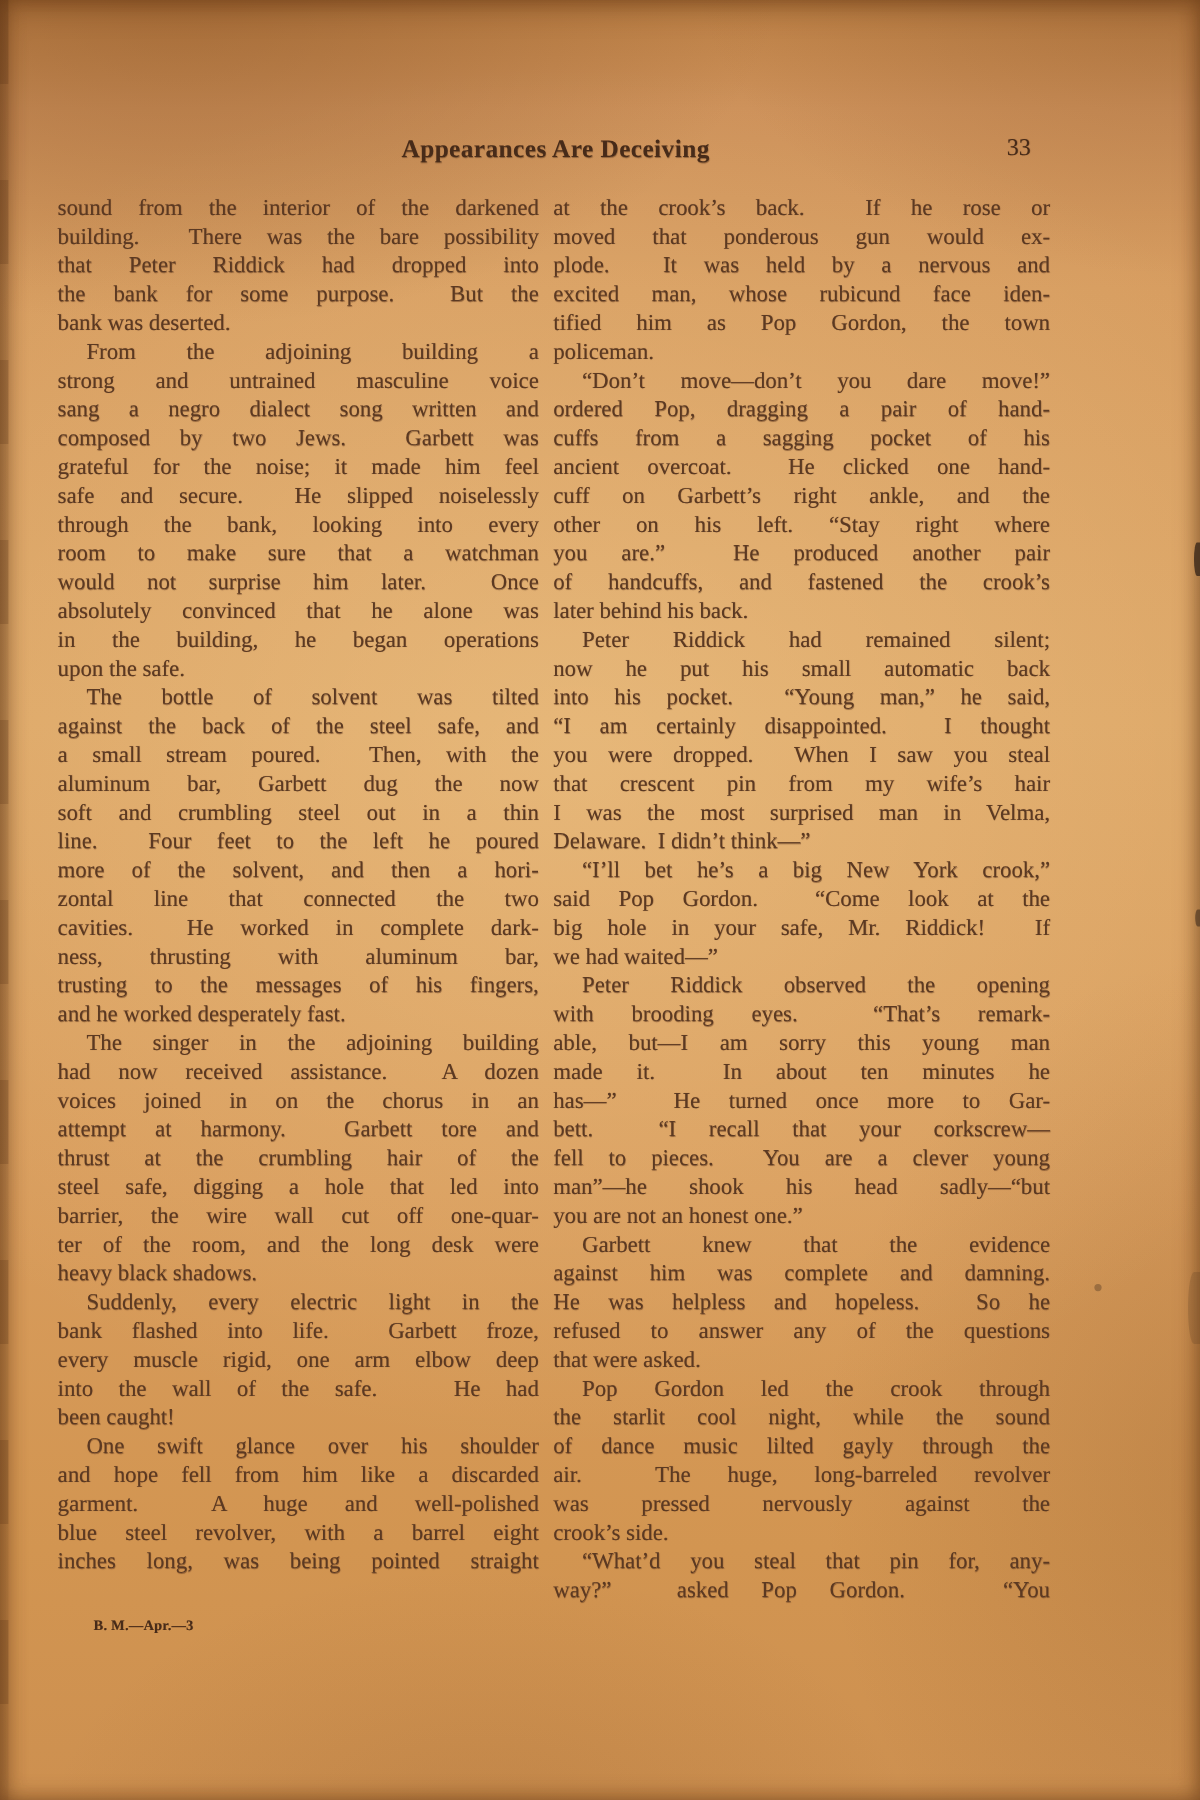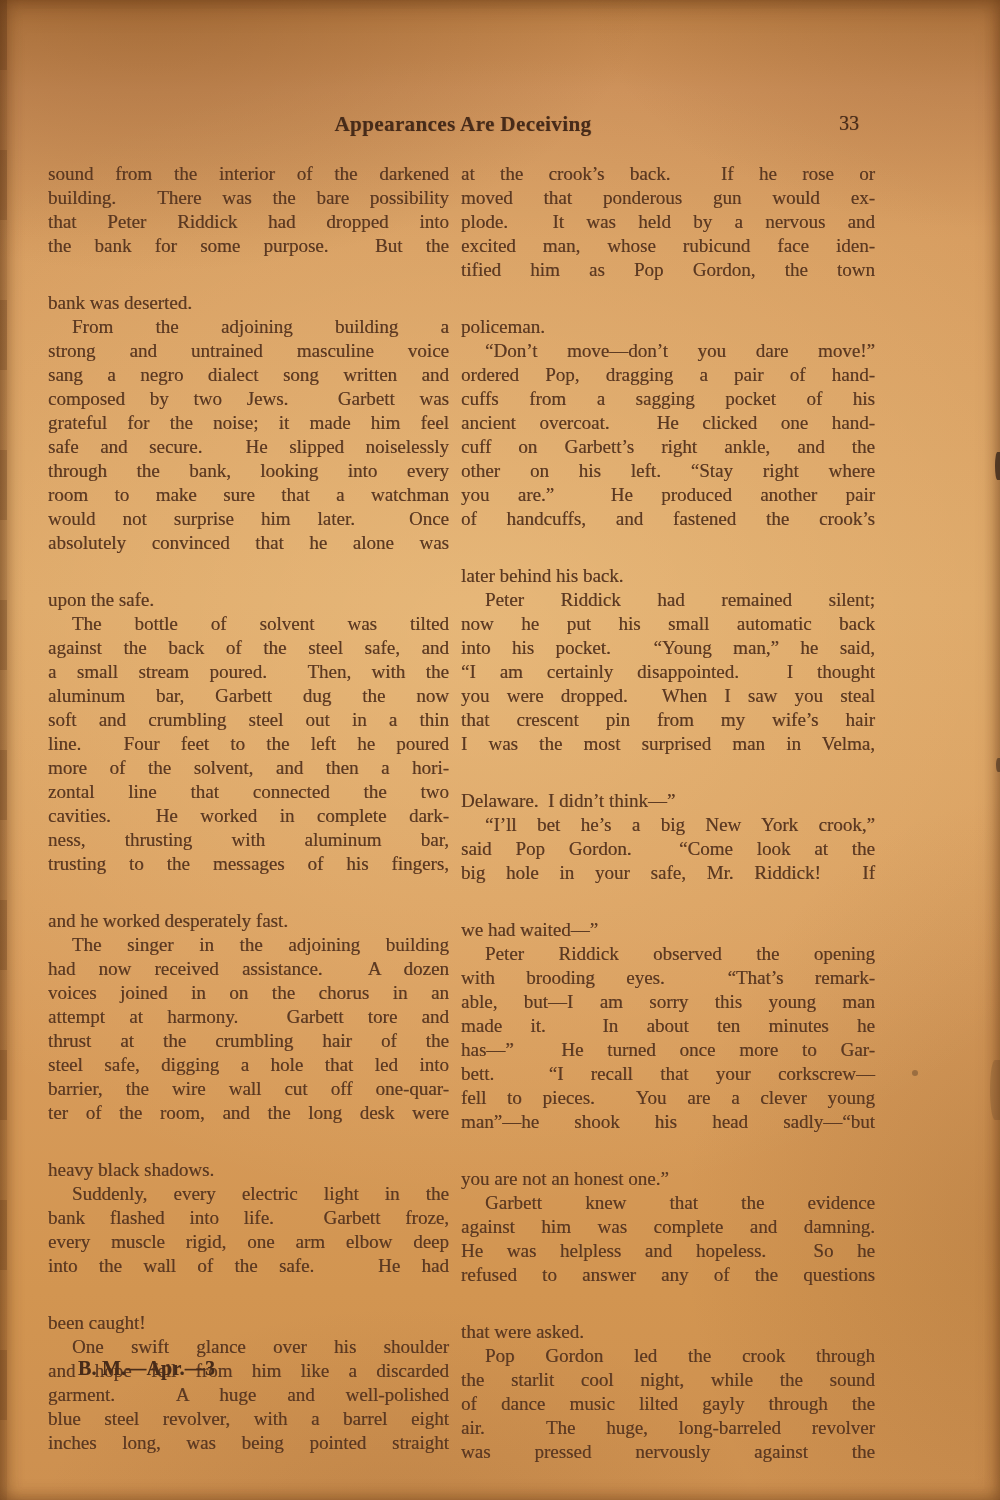--- a/index.html
+++ b/index.html
@@ -66,30 +66,29 @@
   .column.left  { left: 48px;  width: 401px; }
   .column.right { left: 461px; width: 414px; }
   .line {
     text-align: justify;
     text-align-last: justify;
     white-space: pre-wrap;
     height: 24px;
     overflow: visible;
   }
   .line.ps { text-indent: 24px; }
-  .line.pe { text-align-last: left; margin-top: 33px; }
+  .line.pe { text-align-last: left; }
   .footer-sig {
     position: absolute;
     left: 78px; top: 1343px;
-    font-size: 20px; line-height: 22px;
+    font-size: 12px; line-height: 22px;
     font-weight: bold;
     letter-spacing: 0.2px;
     color: var(--title-ink);
     text-shadow: 0.3px 0.3px 0.5px rgba(70,40,20,0.45);
-    margin-top: 14px;
   }
   .stain { position: absolute; background: #402c1c; }
   .stain.s1 { left: 995px; top: 452px; width: 5px; height: 28px; border-radius: 60% 0 0 60%; opacity: 0.85; }
   .stain.s2 { left: 996px; top: 758px; width: 4px; height: 14px; border-radius: 60% 0 0 60%; opacity: 0.6; }
   .stain.s3 { left: 990px; top: 1060px; width: 10px; height: 60px; border-radius: 50% 0 0 50%; opacity: 0.18; }
   .stain.s4 { left: 912px; top: 1070px; width: 6px; height: 6px; border-radius: 50%; opacity: 0.35; }
 </style>
 </head>
 <body>
 
@@ -109,20 +108,21 @@
       <div class="line ps">From the adjoining building a</div>
       <div class="line">strong and untrained masculine voice</div>
       <div class="line">sang a negro dialect song written and</div>
       <div class="line">composed by two Jews.  Garbett was</div>
       <div class="line">grateful for the noise; it made him feel</div>
       <div class="line">safe and secure.  He slipped noiselessly</div>
       <div class="line">through the bank, looking into every</div>
       <div class="line">room to make sure that a watchman</div>
       <div class="line">would not surprise him later.  Once</div>
       <div class="line">absolutely convinced that he alone was</div>
+      <div class="line">in the building, he began operations</div>
       <div class="line pe">upon the safe.</div>
       <div class="line ps">The bottle of solvent was tilted</div>
       <div class="line">against the back of the steel safe, and</div>
       <div class="line">a small stream poured.  Then, with the</div>
       <div class="line">aluminum bar, Garbett dug the now</div>
       <div class="line">soft and crumbling steel out in a thin</div>
       <div class="line">line.  Four feet to the left he poured</div>
       <div class="line">more of the solvent, and then a hori-</div>
       <div class="line">zontal line that connected the two</div>
       <div class="line">cavities.  He worked in complete dark-</div>

